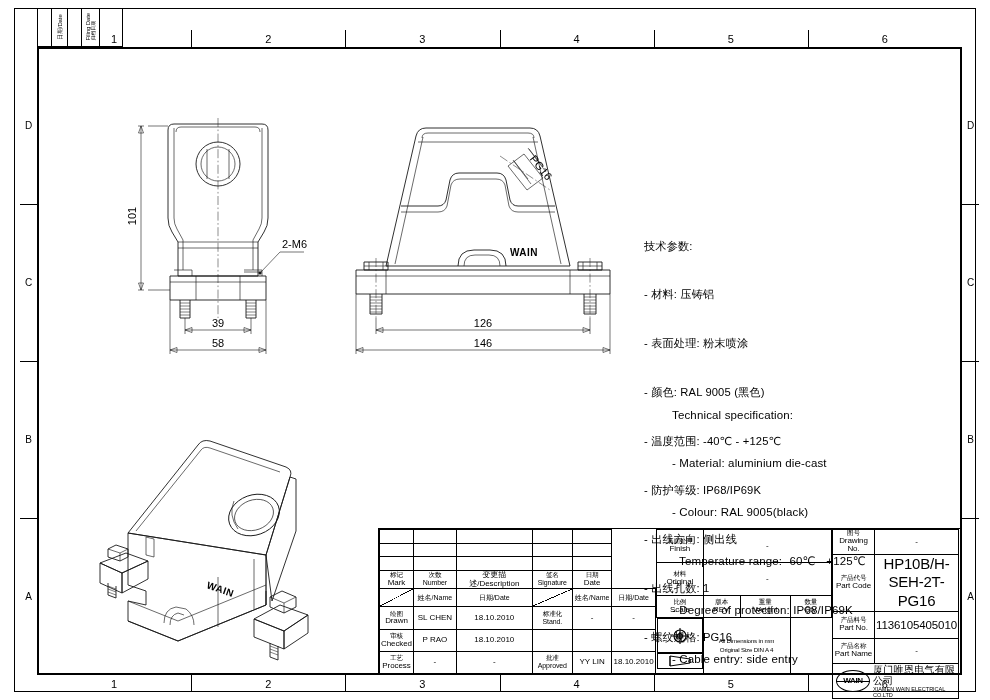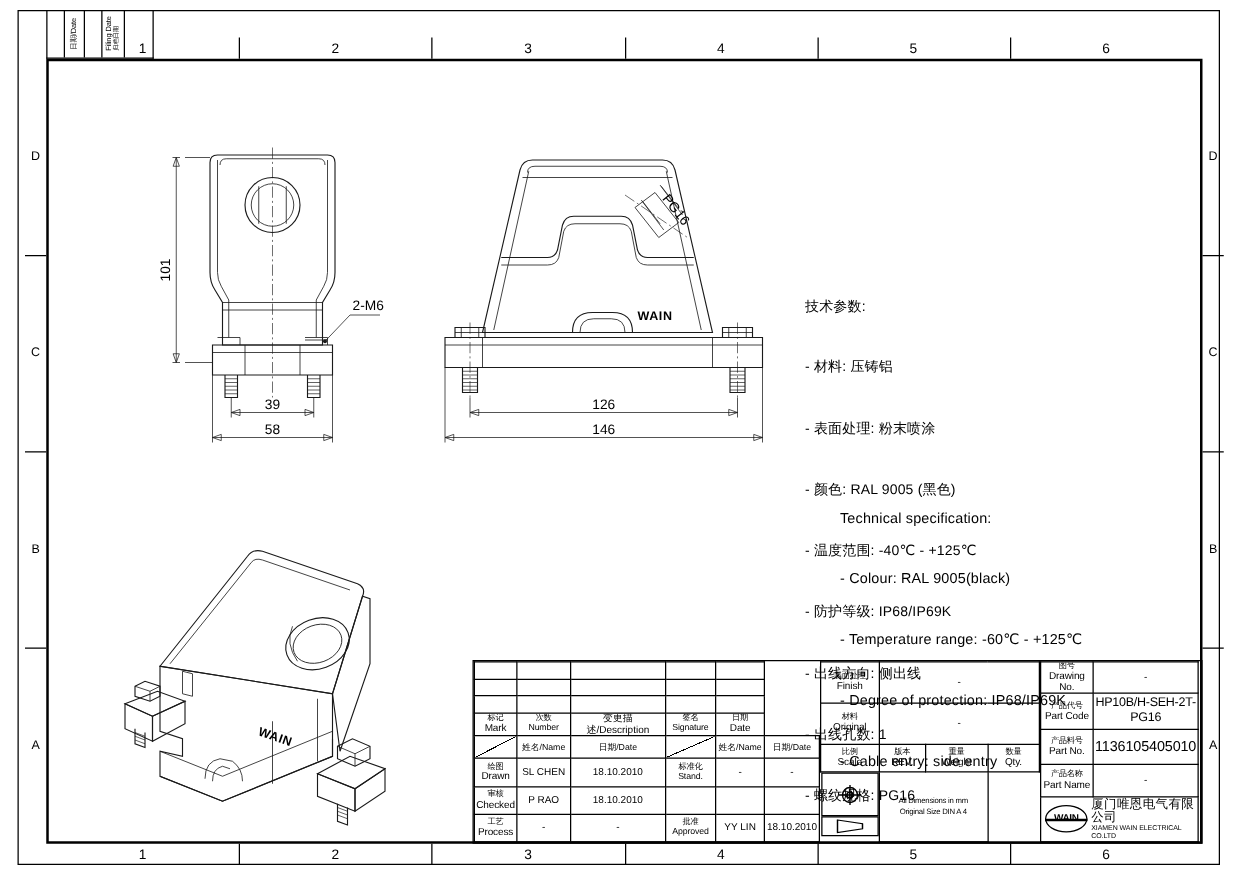--- a/index.html
+++ b/index.html
@@ -406,20 +406,21 @@
     <div>- 颜色: RAL 9005 (黑色)</div>
     <div>- 温度范围: -40℃ - +125℃</div>
     <div>- 防护等级: IP68/IP69K</div>
     <div>- 出线方向: 侧出线</div>
     <div>- 出线孔数: 1</div>
     <div>- 螺纹规格: PG16</div>
   </div>
 
   <div class="spec-block spec-en">
     <div>Technical specification:</div>
+    <div>- Material: aluminium die-cast</div>
     <div>- Colour: RAL 9005(black)</div>
     <div>- Temperature range: -60℃ - +125℃</div>
     <div>- Degree of protection: IP68/IP69K</div>
     <div>- Cable entry: side entry</div>
     
     
   </div>
 
   <div class="tb">
 
@@ -588,21 +589,21 @@
           <span class="cn">图号</span>
           <span class="en">Drawing No.</span>
         </td>
         <td class="mid">-</td>
       </tr>
       <tr>
         <td style="height:28px">
           <span class="cn">产品代号</span>
           <span class="en">Part Code</span>
         </td>
-        <td style="font-size:10px;line-height:1.25;letter-spacing:-0.2px">HP10B/H-SEH-2T-PG16</td>
+        <td style="font-size:15px;line-height:1.25;letter-spacing:-0.2px">HP10B/H-SEH-2T-PG16</td>
       </tr>
       <tr>
         <td style="height:27px">
           <span class="cn">产品料号</span>
           <span class="en">Part No.</span>
         </td>
         <td style="font-size:11.5px;letter-spacing:-0.1px">1136105405010</td>
       </tr>
       <tr>
         <td style="height:25px">

